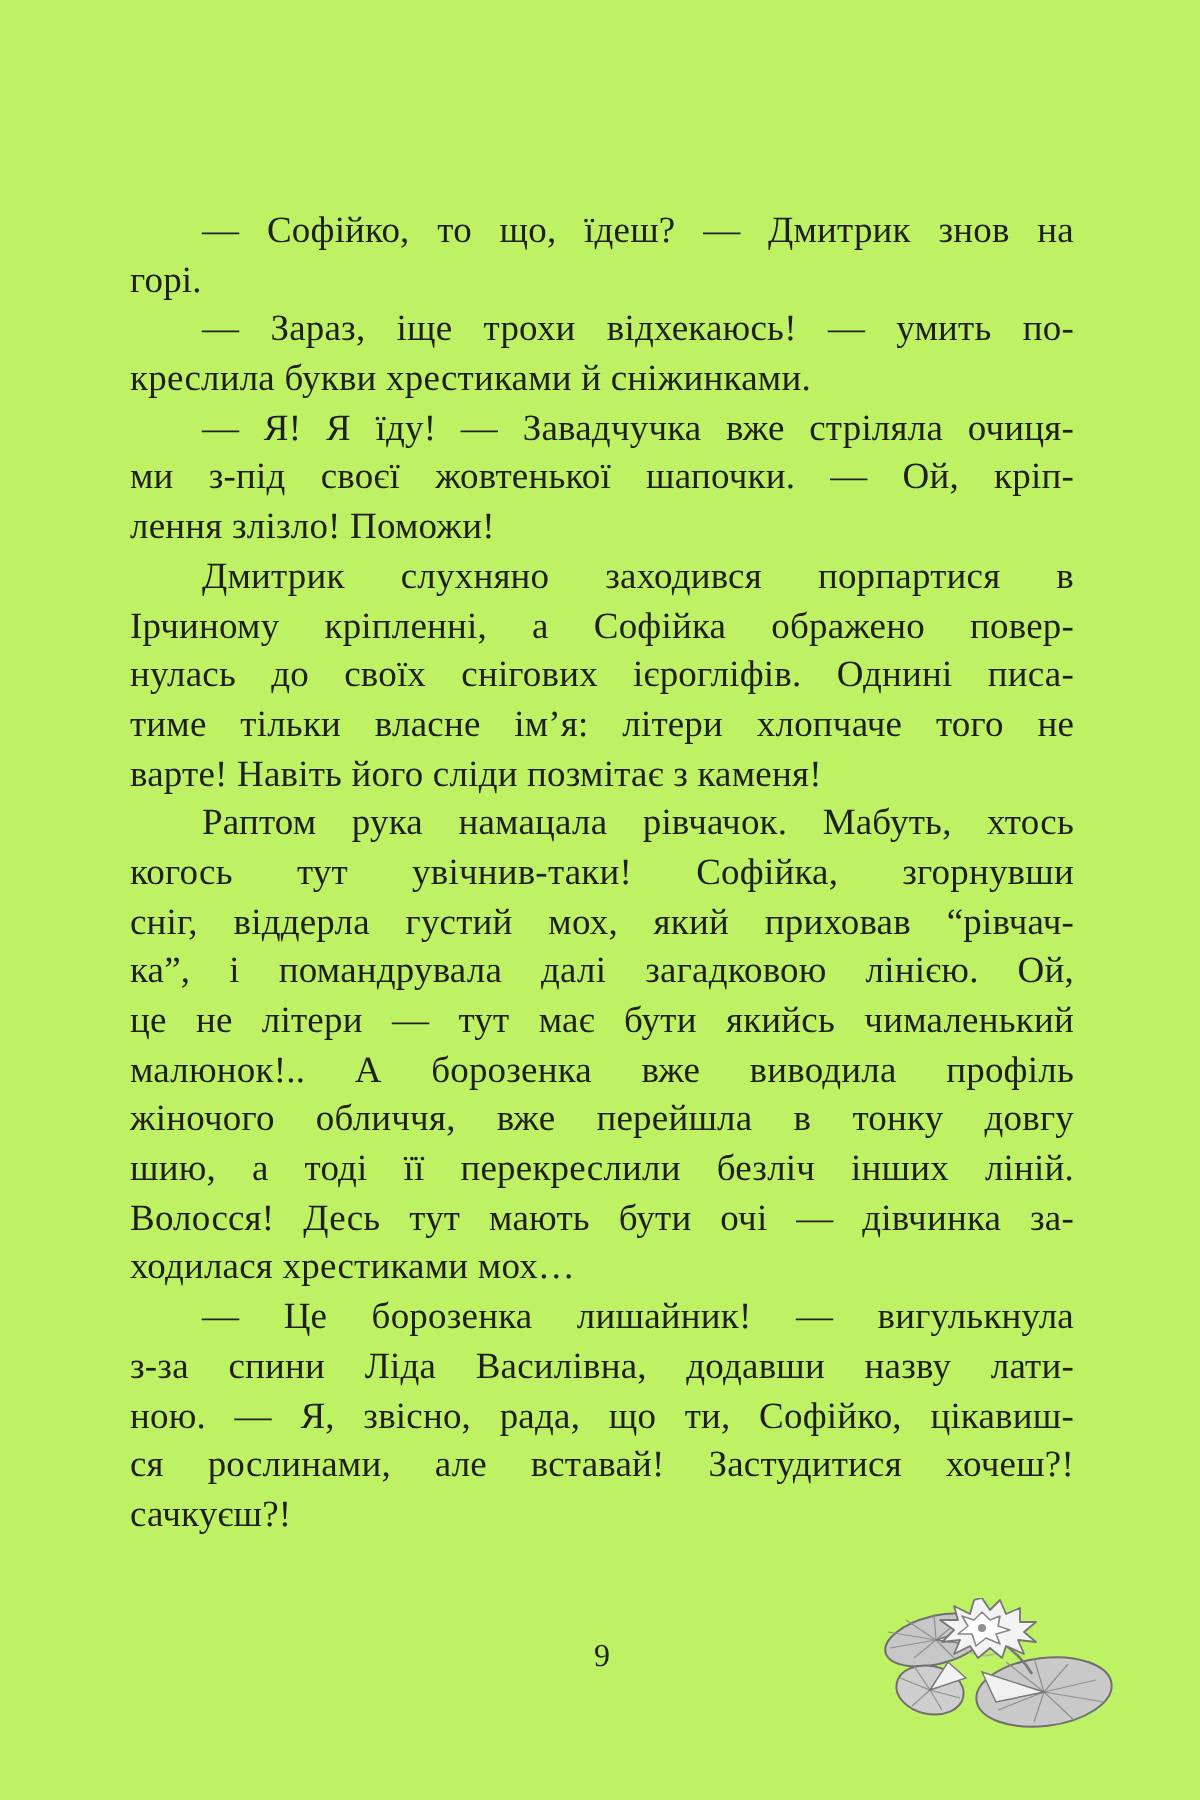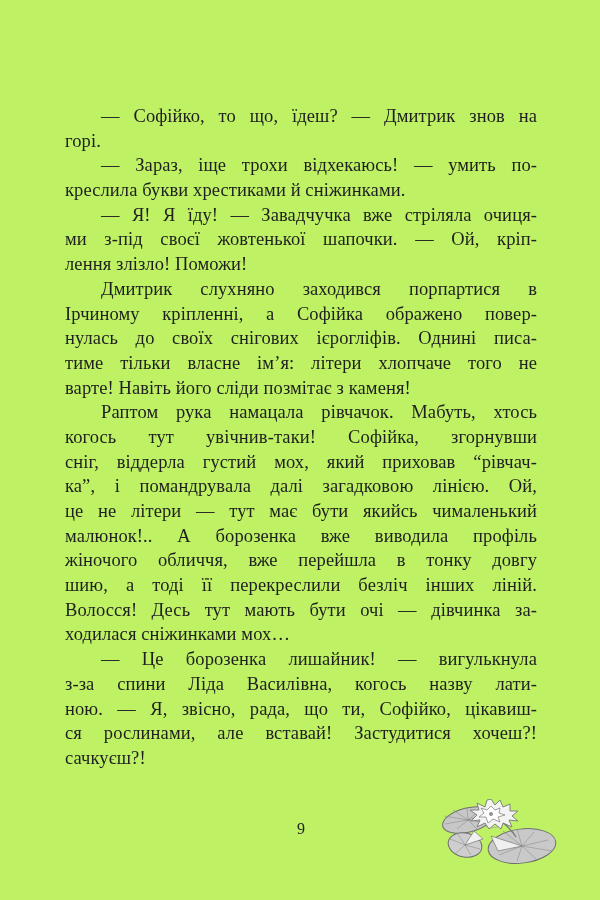--- a/index.html
+++ b/index.html
@@ -79,23 +79,23 @@
       <div class="line pend">варте! Навіть його сліди позмітає з каменя!</div>
       <div class="line indent">Раптом рука намацала рівчачок. Мабуть, хтось</div>
       <div class="line">когось тут увічнив-таки! Софійка, згорнувши</div>
       <div class="line">сніг, віддерла густий мох, який приховав “рівчач-</div>
       <div class="line">ка”, і помандрувала далі загадковою лінією. Ой,</div>
       <div class="line">це не літери — тут має бути якийсь чималенький</div>
       <div class="line">малюнок!.. А борозенка вже виводила профіль</div>
       <div class="line">жіночого обличчя, вже перейшла в тонку довгу</div>
       <div class="line">шию, а тоді її перекреслили безліч інших ліній.</div>
       <div class="line">Волосся! Десь тут мають бути очі — дівчинка за-</div>
-      <div class="line pend">ходилася сніжинками мох…</div>
+      <div class="line pend">ходилася хрестиками мох…</div>
       <div class="line indent">— Це борозенка лишайник! — вигулькнула</div>
-      <div class="line">з-за спини Ліда Василівна, когось назву лати-</div>
+      <div class="line">з-за спини Ліда Василівна, додавши назву лати-</div>
       <div class="line">ною. — Я, звісно, рада, що ти, Софійко, цікавиш-</div>
       <div class="line">ся рослинами, але вставай! Застудитися хочеш?!</div>
       <div class="line pend">сачкуєш?!</div>
     </div>
 
   <div class="page-number">9</div>
 
   <div class="illustration">
     <svg width="122" height="72" viewBox="0 0 122 72" xmlns="http://www.w3.org/2000/svg">
 

